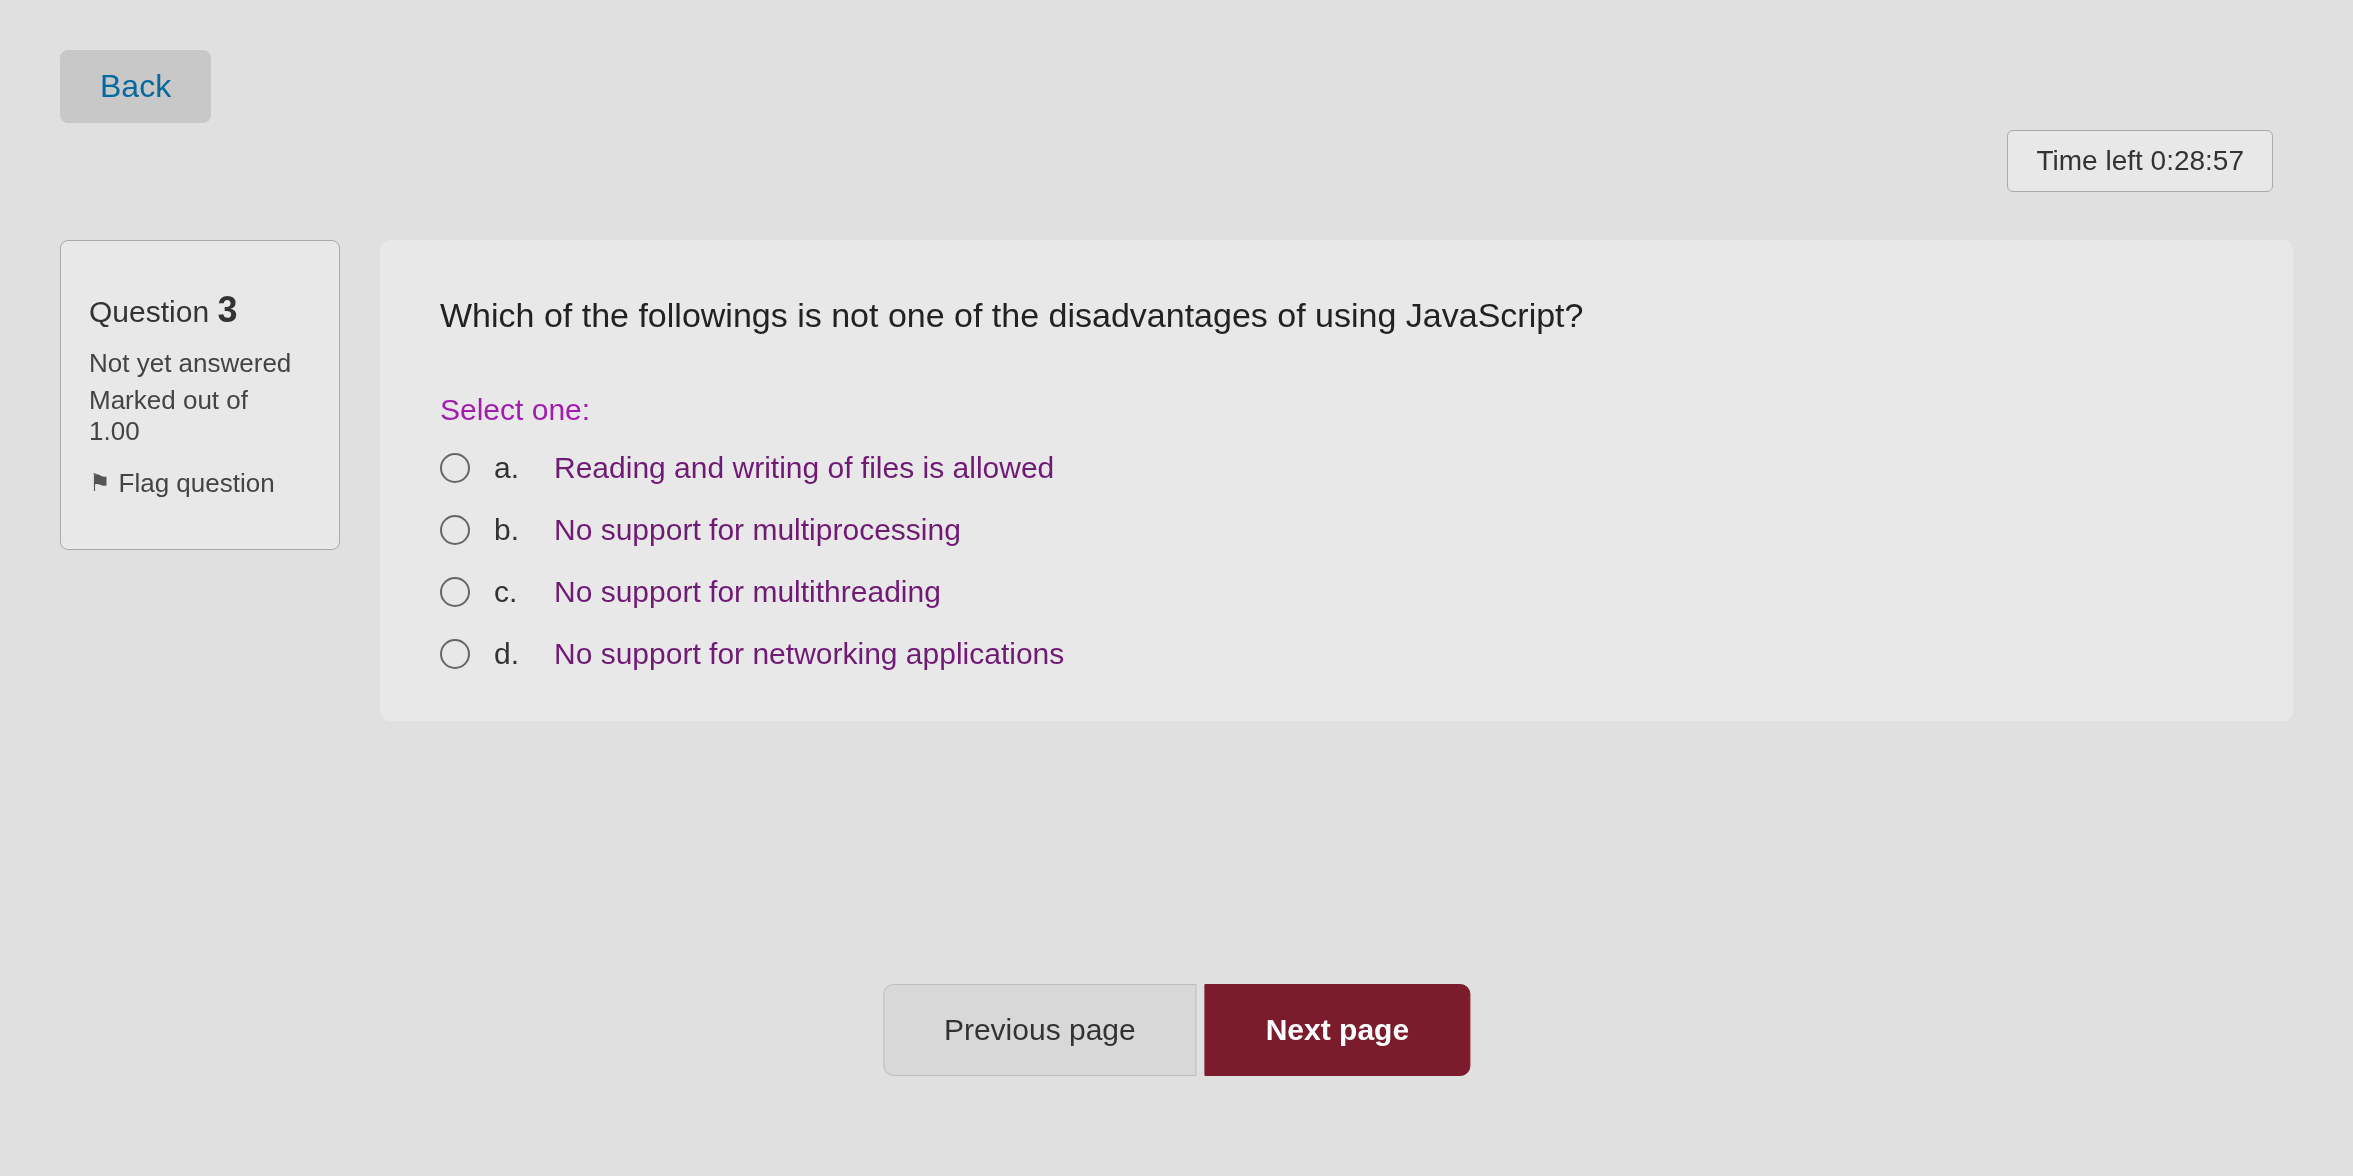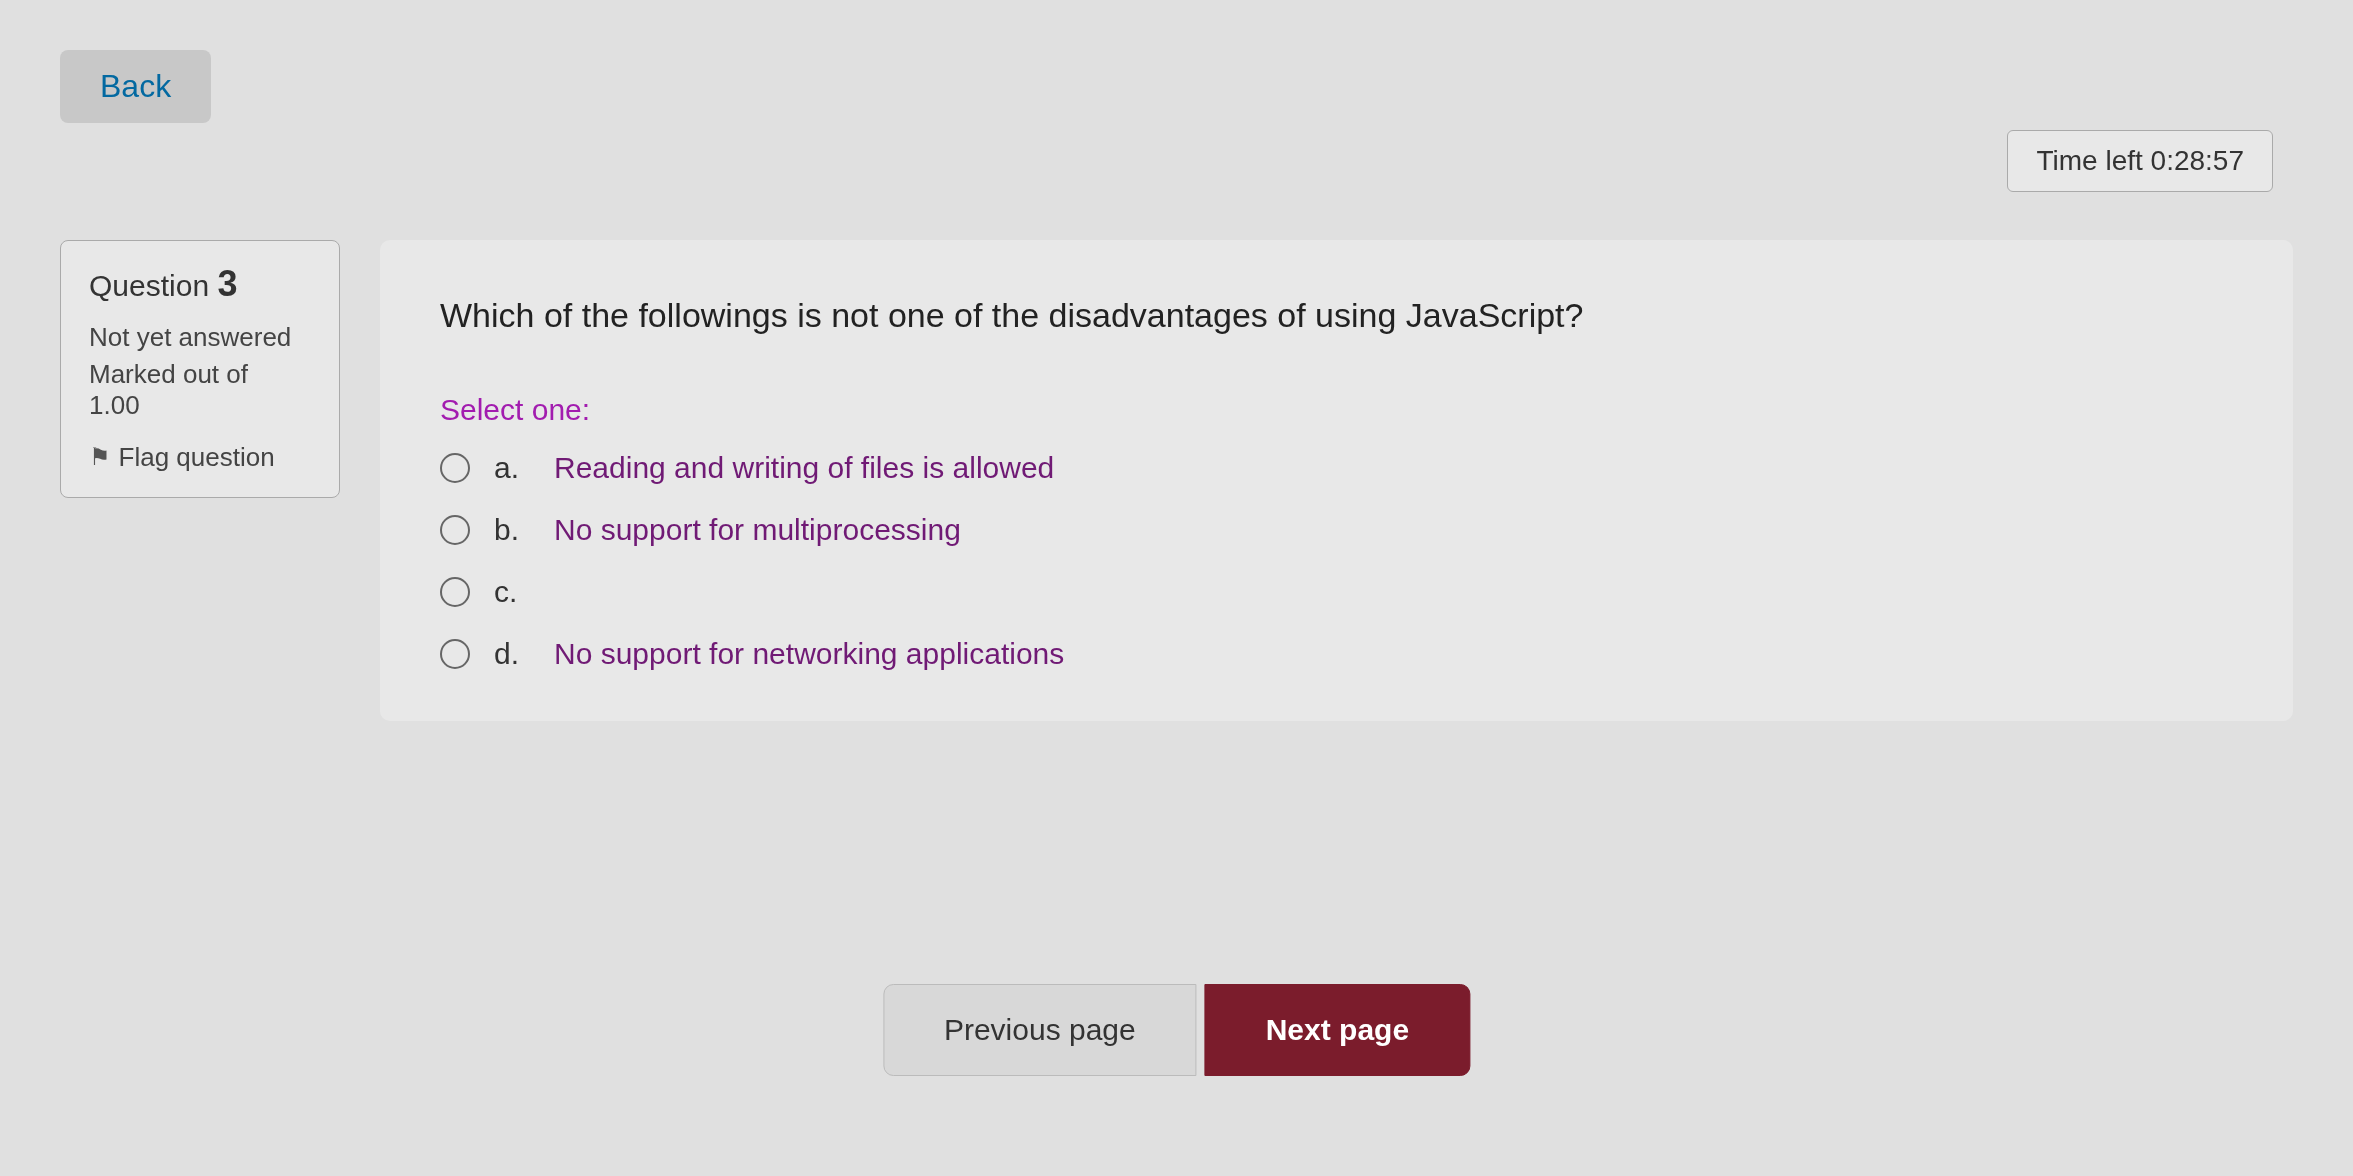--- a/index.html
+++ b/index.html
@@ -60,21 +60,21 @@
       display: flex;
       gap: 40px;
     }
 
     .question-info-panel {
       width: 280px;
       min-width: 280px;
       border: 1.5px solid #aaa;
       border-radius: 8px;
       background-color: #e8e8e8;
-      padding: 22px 28px;
+      padding: 48px 28px;
       font-size: 26px;
       color: #333;
       height: fit-content;
     }
 
     .question-number {
       font-size: 30px;
       font-weight: normal;
       margin-bottom: 16px;
     }
@@ -248,20 +248,21 @@
           <span class="option-label">Reading and writing of files is allowed</span>
         </li>
         <li class="option-item">
           <input type="radio" class="option-radio" name="quiz-option" value="b" style="">
           <span class="option-letter">b.</span>
           <span class="option-label">No support for multiprocessing</span>
         </li>
         <li class="option-item">
           <input type="radio" class="option-radio" name="quiz-option" value="c" style="">
           <span class="option-letter">c.</span>
+          <span class="option-label">No support for multithreading</span>
         </li>
         <li class="option-item">
           <input type="radio" class="option-radio" name="quiz-option" value="d" style="">
           <span class="option-letter">d.</span>
           <span class="option-label">No support for networking applications</span>
         </li>
       </ul>
     </div>
 
   </div>

